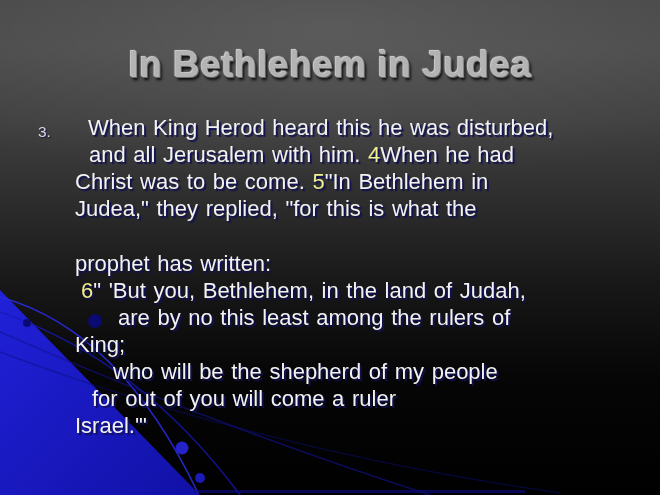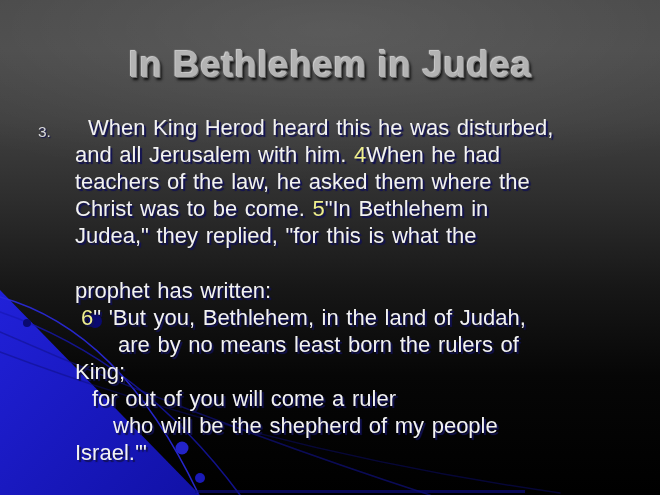--- a/index.html
+++ b/index.html
@@ -60,26 +60,25 @@
       <circle cx="200" cy="478" r="5" fill="#1a1ab8"></circle>
     </g>
   </svg>
 
   <h1 class="title">In Bethlehem in Judea</h1>
 
   <span class="list-number">3.</span>
 
   <div class="body-text">
       <div class="line" style="padding-left: 13px;"><span>When King Herod heard this he was disturbed,</span></div>
-      <div class="line" style="padding-left: 0px;"><span>and all Jerusalem with him. </span><span class="verse-num">4</span><span>When he had</span></div>
-      <div class="line" style="padding-left: 0px;"><span>teachers of the law, he asked them where the</span></div>
+      <div class="line" style="padding-left: 0px; margin-left: 14px;"><span>and all Jerusalem with him. </span><span class="verse-num">4</span><span>When he had</span></div>
       <div class="line" style="padding-left: 0px;"><span>Christ was to be come. </span><span class="verse-num">5</span><span>"In Bethlehem in</span></div>
       <div class="line" style="padding-left: 0px;"><span>Judea," they replied, "for this is what the</span></div>
       <div class="line" style="padding-left: 0px; margin-top: 28px;"><span>prophet has written:</span></div>
       <div class="line" style="padding-left: 6px;"><span class="verse-num">6</span><span>" 'But you, Bethlehem, in the land of Judah,</span></div>
-      <div class="line" style="padding-left: 43px;"><span>are by no means least born the rulers of</span></div>
+      <div class="line" style="padding-left: 43px;"><span>are by no this least among the rulers of</span></div>
       <div class="line" style="padding-left: 0px;"><span>King;</span></div>
+      <div class="line" style="padding-left: 38px;"><span>who will be the shepherd of my people</span></div>
       <div class="line" style="padding-left: 17px;"><span>for out of you will come a ruler</span></div>
-      <div class="line" style="padding-left: 38px;"><span>who will be the shepherd of my people</span></div>
       <div class="line" style="padding-left: 0px;"><span>Israel.'"</span></div>
     </div>
 
 </div>
 
 </body></html>

